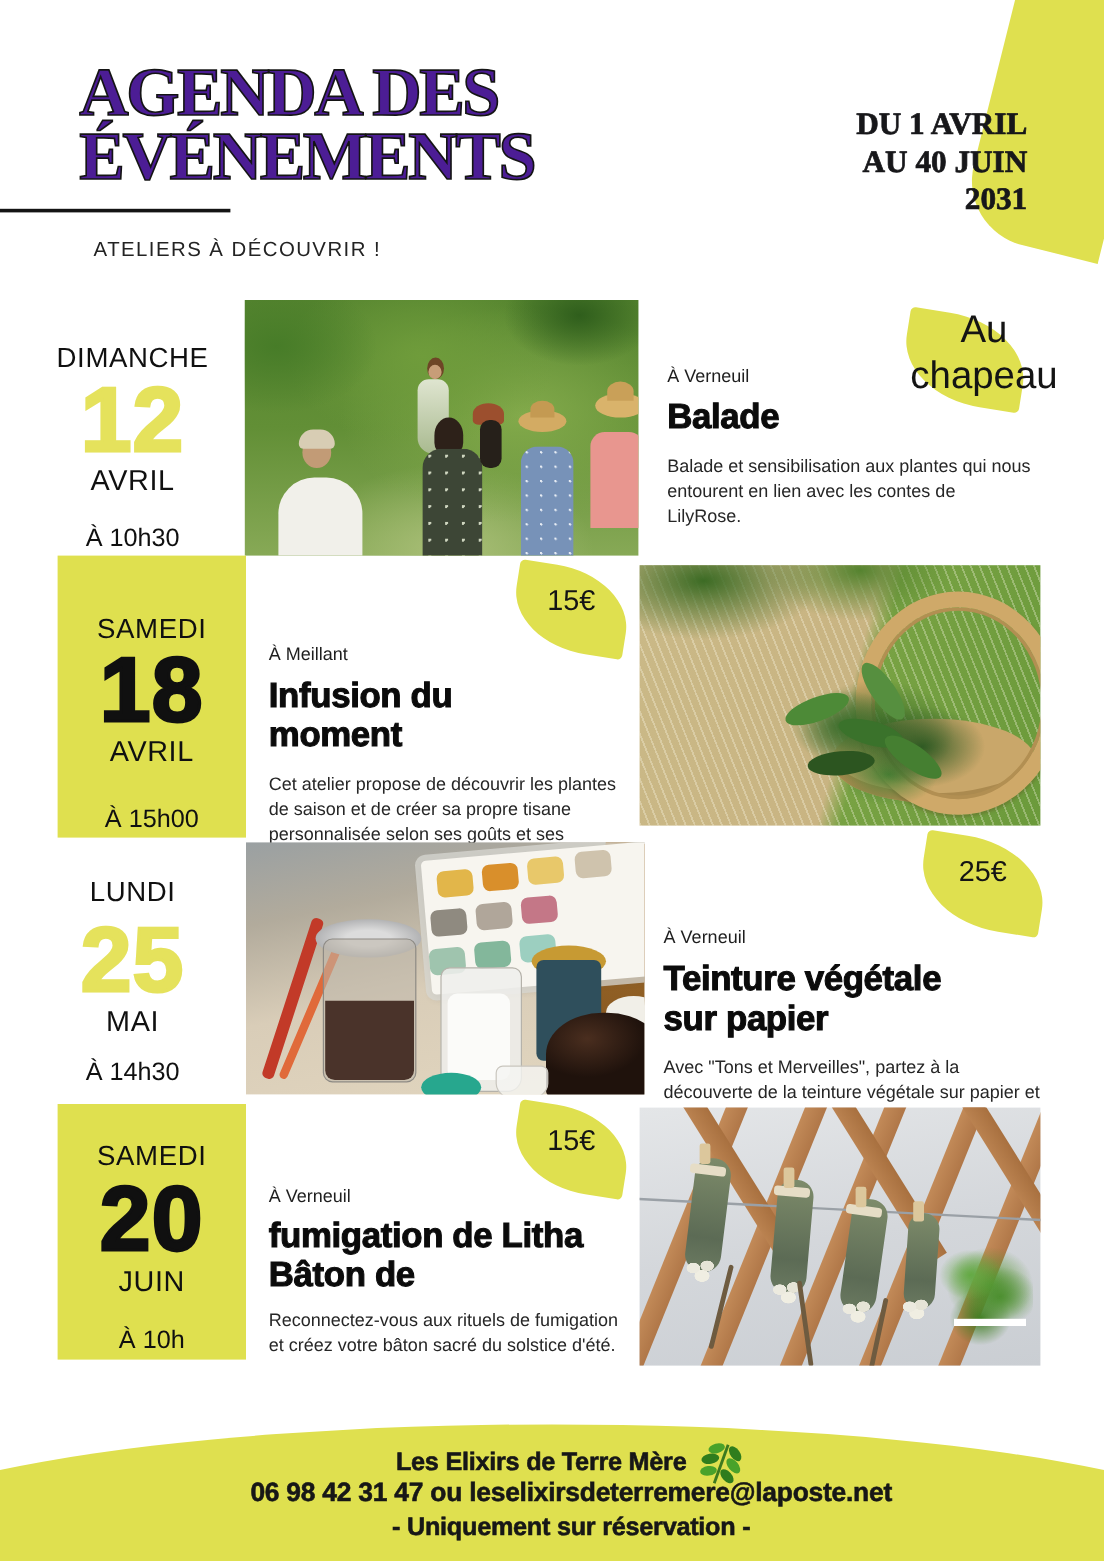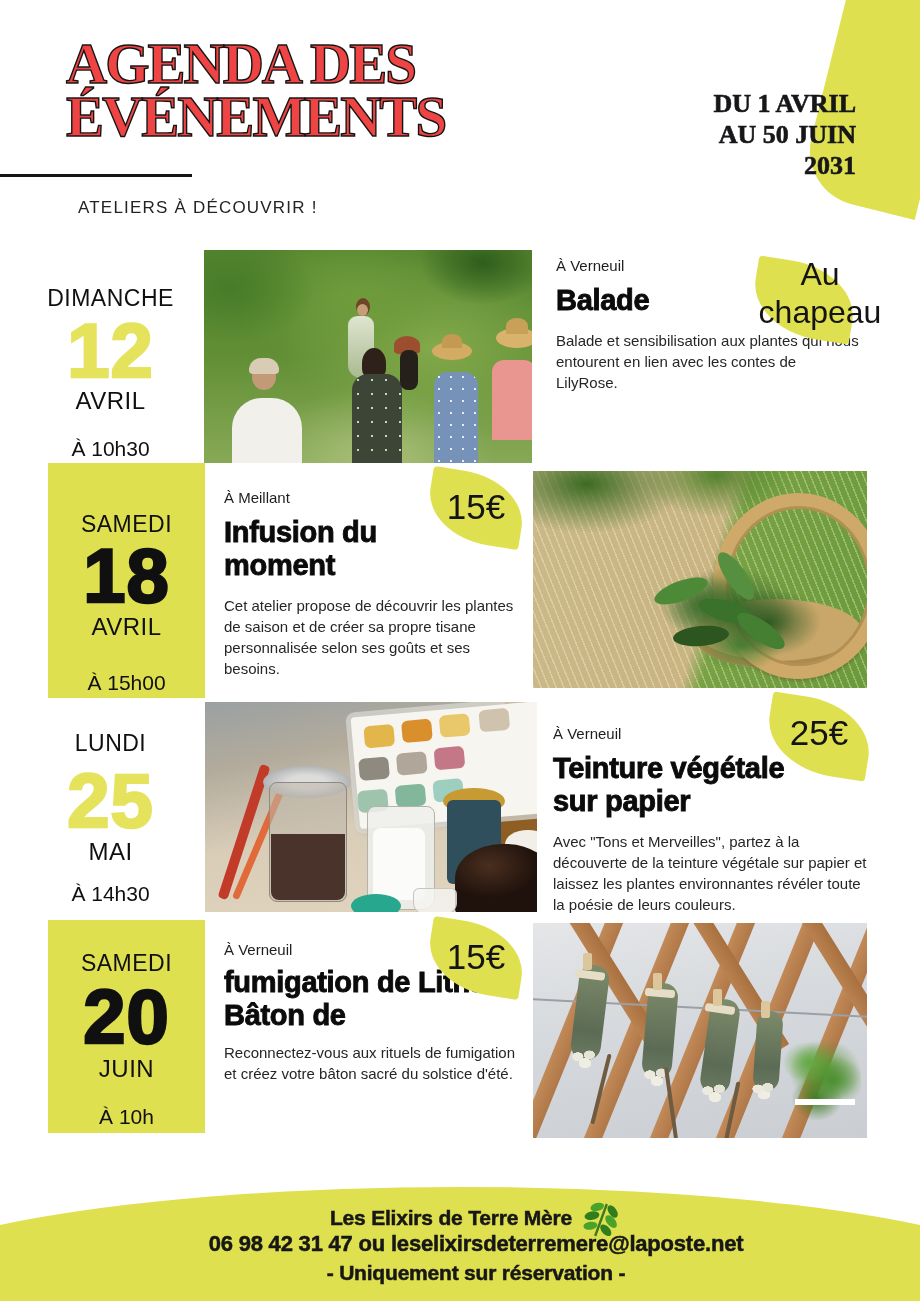--- a/index.html
+++ b/index.html
@@ -2,48 +2,48 @@
 <html><head>
 <meta charset="utf-8">
 <style>
   html,body{margin:0;padding:0;background:#ffffff;}
   #page{position:relative;width:920px;height:1301px;background:#ffffff;overflow:hidden;
         font-family:"Liberation Sans",sans-serif;color:#111;}
 
   
   .corner-slant{position:absolute;left:834px;top:-100px;width:120px;height:310px;
     background:#dfe04f;transform:rotate(14deg);border-radius:0 0 0 55px;}
-  .main-title{position:absolute;left:66px;top:37px;font-family:"Liberation Serif",serif;
-    font-weight:700;font-size:57px;line-height:53px;letter-spacing:-2px;color:#ef4444;
+  .main-title{position:absolute;left:66px;top:51px;font-family:"Liberation Serif",serif;
+    font-weight:700;font-size:57px;line-height:53px;letter-spacing:-2px;color:#4c1d95;
     -webkit-text-stroke:1.4px #141414;}
   .title-underline{position:absolute;left:0;top:174px;width:192px;height:3px;background:#141414;}
   .subtitle{position:absolute;left:78px;top:198px;font-size:17px;letter-spacing:1.2px;color:#232323;}
   .date-range{position:absolute;right:64px;top:88px;text-align:right;z-index:3;
     font-family:"Liberation Serif",serif;font-weight:700;font-size:26px;line-height:31px;
     color:#17171a;-webkit-text-stroke:0.6px #17171a;}
 
   
   .dateblock{position:absolute;width:157px;text-align:center;color:#101010;}
   .dateblock.yellow{background:#dfe04f;}
   .day-label{font-size:23px;letter-spacing:0.5px;}
   .date-number{font-size:76px;line-height:70px;font-weight:700;-webkit-text-stroke:2.6px currentColor;letter-spacing:1px;}
   .date-number.ynum{color:#e5e25c;}
   .month-label{font-size:24px;letter-spacing:0.5px;}
   .time-label{font-size:21px;}
 
   
-  .ev-text{position:absolute;}
+  .ev-text{position:absolute;margin-top:48px;}
   .location-label{font-size:15px;color:#1e1e1e;}
   .event-title{font-size:29px;line-height:33px;font-weight:700;color:#0b0b0b;
     -webkit-text-stroke:0.9px #0b0b0b;letter-spacing:-0.3px;margin-top:10px;}
   .event-desc{font-size:15px;line-height:21px;color:#262626;margin-top:13px;}
 
   
   .leaf{position:absolute;background:#dfe04f;border-radius:4px 68% 4px 68%;transform:rotate(9deg);}
-  .price-label{position:absolute;text-align:center;font-size:35px;color:#141414;z-index:2;}
+  .price-label{position:absolute;text-align:center;font-size:24px;color:#141414;z-index:2;}
   .price-label.small-price{font-size:32px;line-height:38px;}
 
   
   .photo{position:absolute;overflow:hidden;}
   .photo *{position:absolute;}
 
   
   .ph-forest{background:
     radial-gradient(90px 60px at 85% 6%, #2f5e1c 0%, rgba(47,94,28,0) 70%),
     radial-gradient(120px 80px at 8% 18%, #477c28 0%, rgba(71,124,40,0) 70%),
@@ -155,21 +155,21 @@
 
   <div class="corner-slant"></div>
   <div class="main-title">
     <div>AGENDA DES</div>
     <div>ÉVÉNEMENTS</div>
   </div>
   <div class="title-underline"></div>
   <div class="subtitle">ATELIERS À DÉCOUVRIR !</div>
   <div class="date-range">
     <div>DU 1 AVRIL</div>
-    <div>AU 50 JUIN</div>
+    <div>AU 40 JUIN</div>
     <div>2031</div>
   </div>
 
   <div class="dateblock" style="left:33px;top:281px;width:155px;">
     <div class="day-label" style="margin-top:4px;">DIMANCHE</div>
     <div class="date-number ynum" style="margin-top:4px;">12</div>
     <div class="month-label" style="margin-top:1px;">AVRIL</div>
     <div class="time-label" style="margin-top:22px;">À 10h30</div>
   </div>
 

